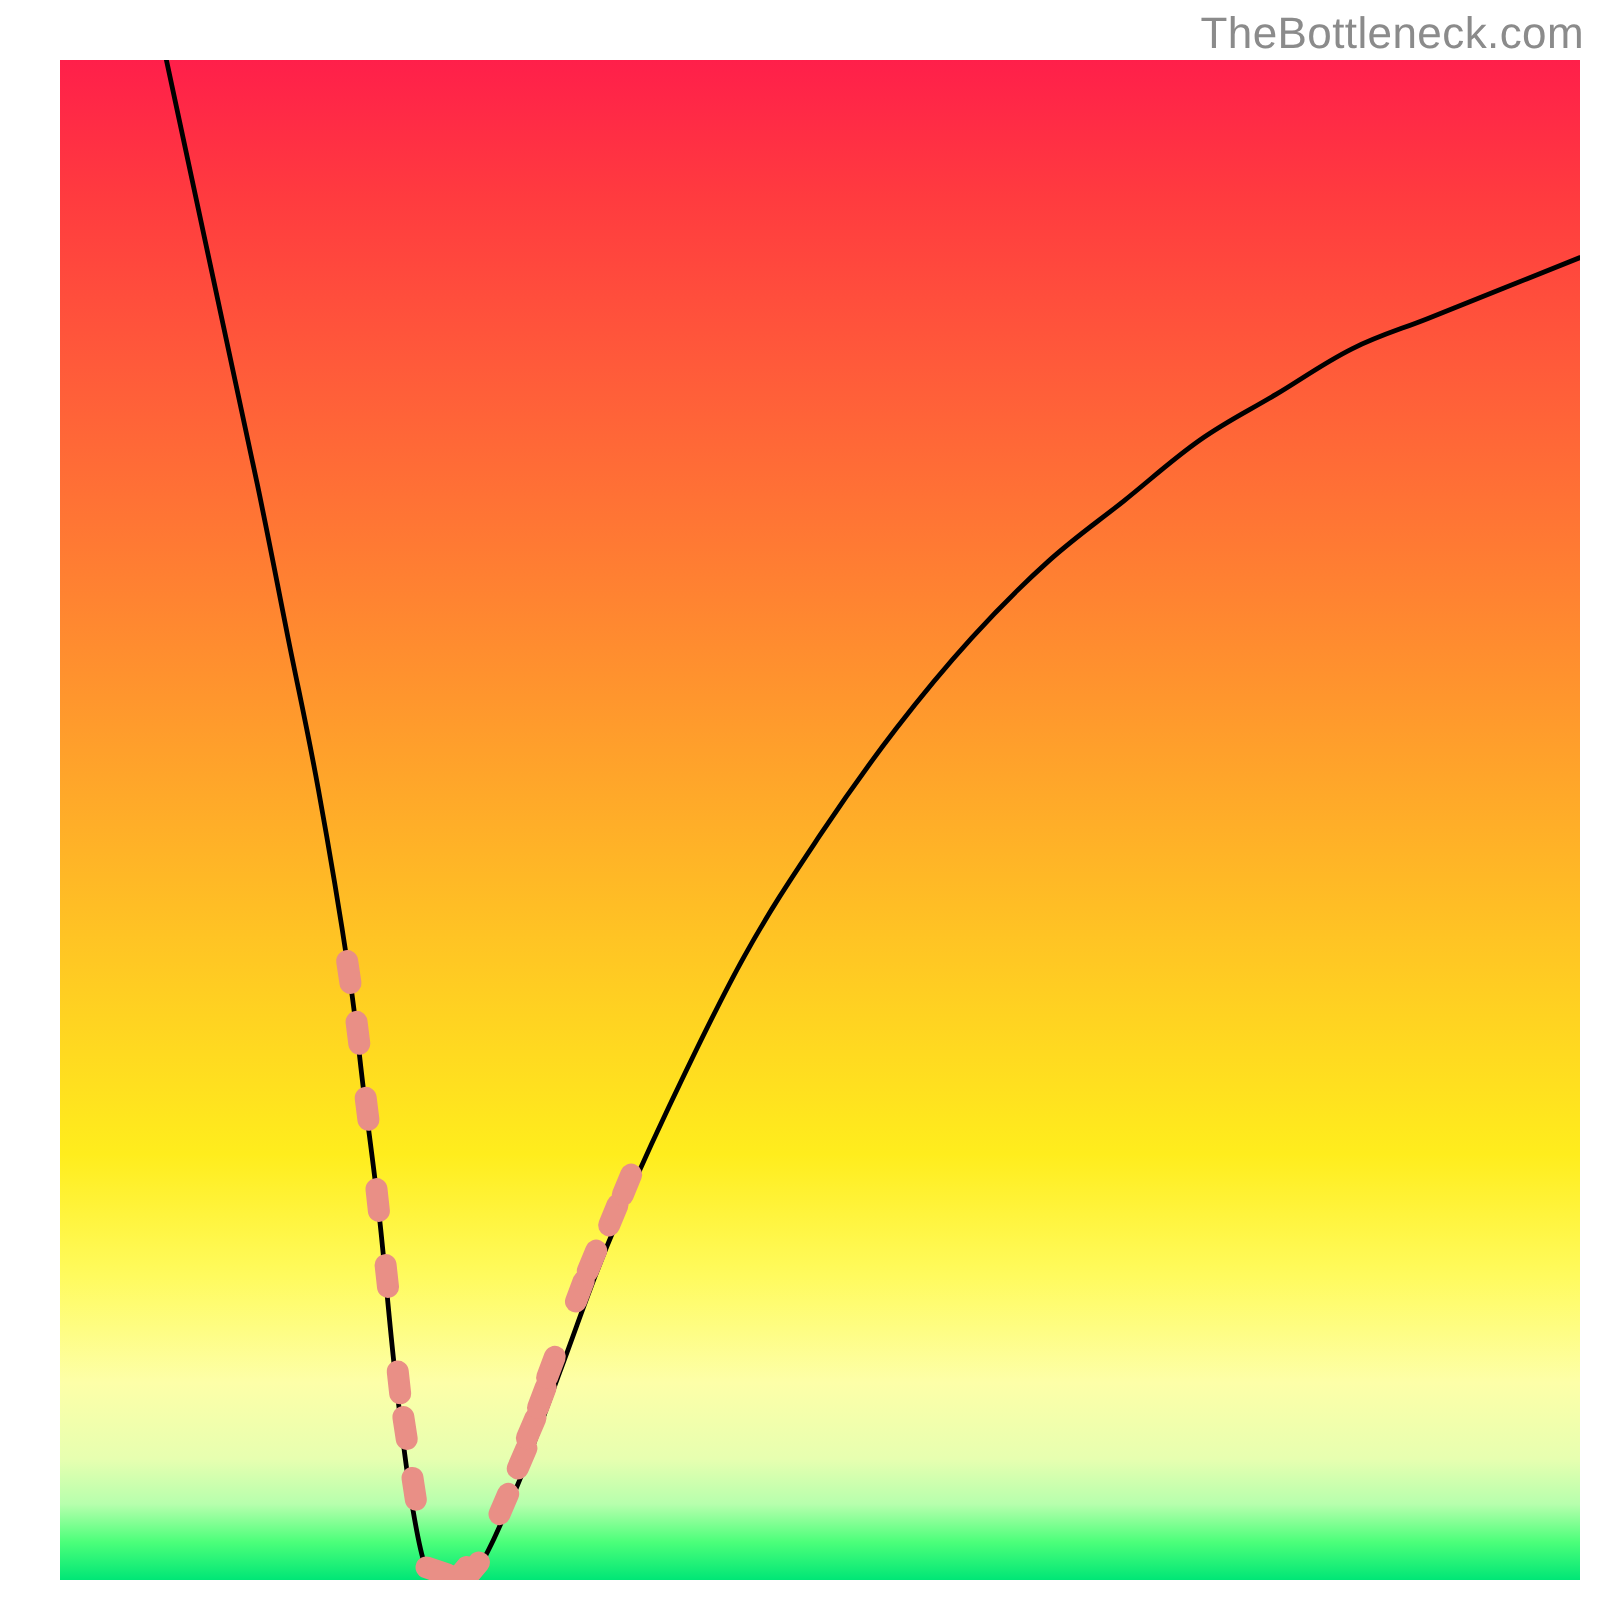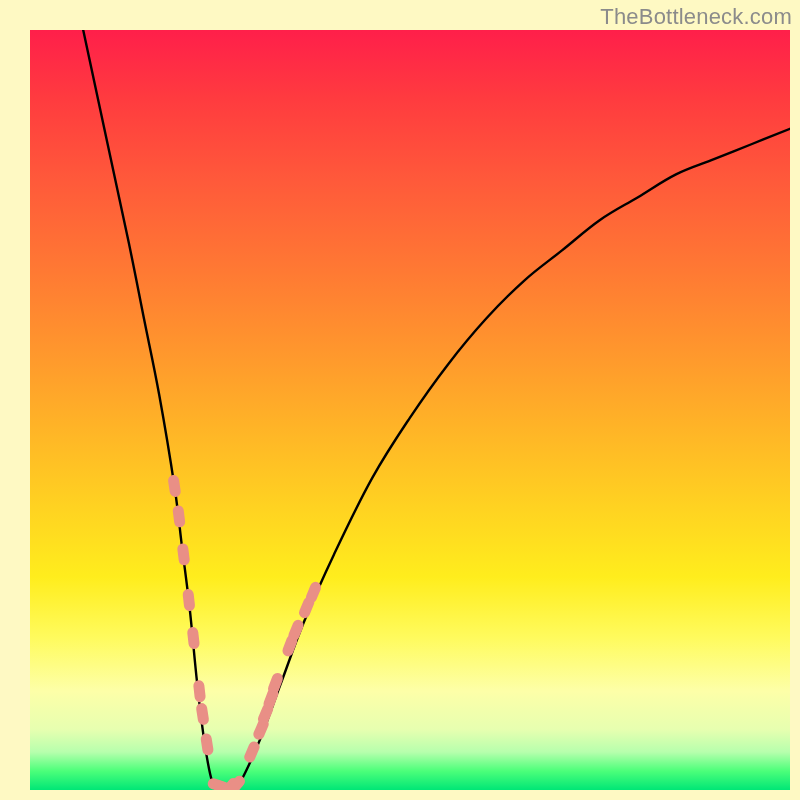--- a/index.html
+++ b/index.html
@@ -8,21 +8,21 @@
     width: 800px;
     height: 800px;
     overflow: hidden;
     background: #000;
     font-family: Arial, Helvetica, sans-serif;
   }
   .frame {
     position: relative;
     width: 800px;
     height: 800px;
-    background: #fef9c3;
+    background: #ffffff;
   }
   .plot-area {
     position: absolute;
     left: 30px;
     top: 30px;
     width: 760px;
     height: 760px;
     background: linear-gradient(
       to bottom,
       #ff1f4a 0%,

